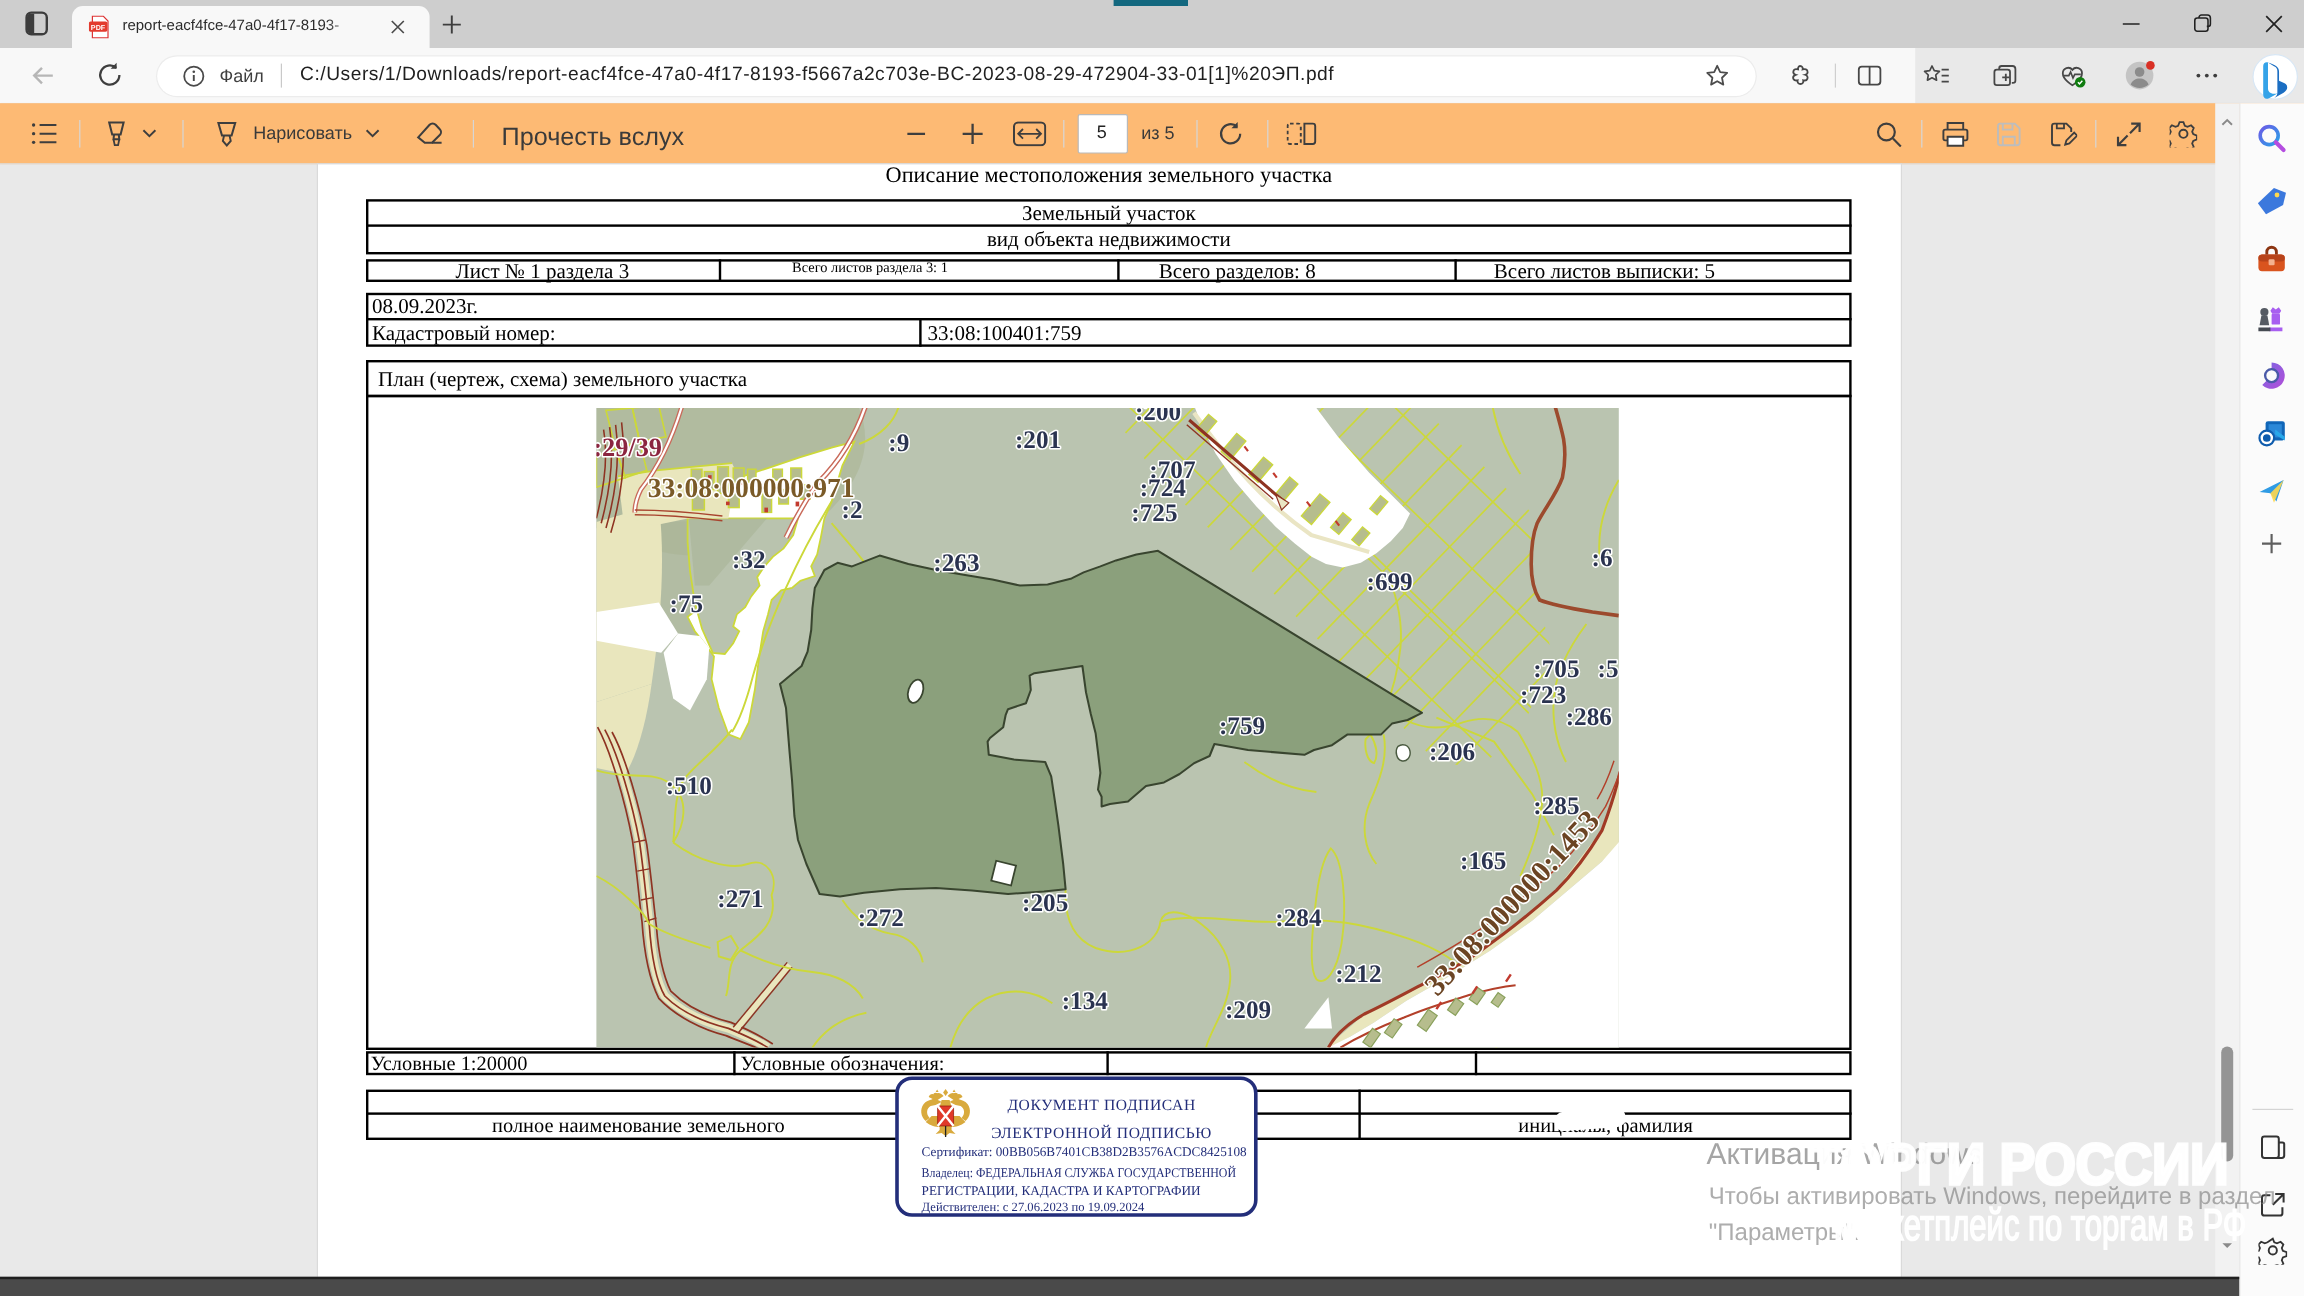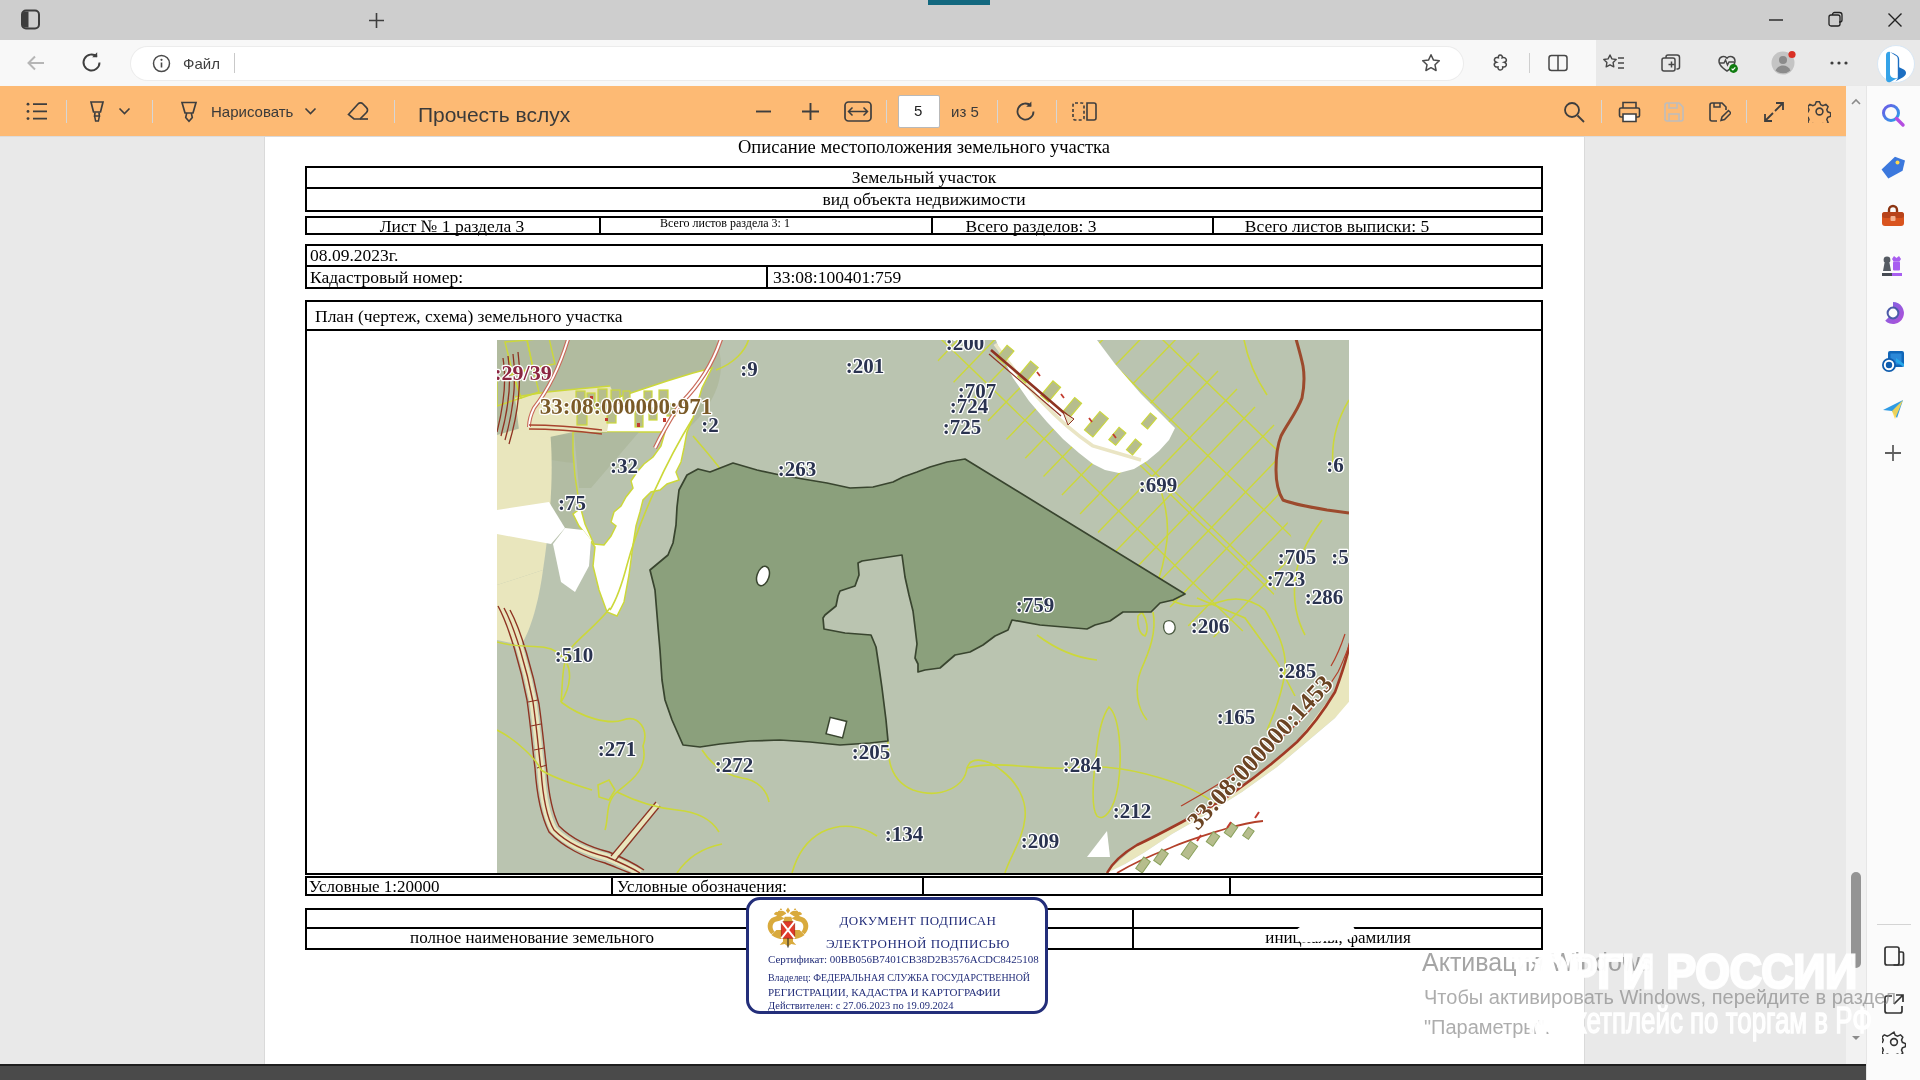--- a/index.html
+++ b/index.html
@@ -17,20 +17,31 @@
 .t{position:absolute;white-space:nowrap}
 .ctr{transform:translateX(-50%)}
 </style></head>
 <body>
 <div id="tabbar">
 <div style="position:absolute;left:928px;top:0;width:62px;height:5px;background:#13687f"></div>
 <svg class="abs" style="left:21px;top:9px" width="20" height="21" viewBox="0 0 20 21">
       <rect x="1" y="1.5" width="17" height="18" rx="4" fill="none" stroke="#3c3c3c" stroke-width="2"></rect>
       <path d="M1.5 5.5a3 3 0 0 1 3-3h3v16h-3a3 3 0 0 1-3-3z" fill="#3c3c3c"></path>
     </svg>
+<div id="tab">
+ <svg class="abs" style="left:14px;top:8px" width="18" height="19" viewBox="0 0 18 19">
+        <path d="M3 0.5h9l4 4v14H3z" fill="#fff" stroke="#d33" stroke-width="1"></path>
+        <rect x="0" y="5" width="15.5" height="8.5" rx="1.5" fill="#e33b2e"></rect>
+        <text x="7.7" y="11.6" font-size="6" font-weight="bold" fill="#fff" text-anchor="middle" font-family="Liberation Sans">PDF</text>
+      </svg>
+ <div class="t" style="left:42px;top:9px;font-size:12.5px;color:#2b2b2b;width:200px;overflow:hidden;-webkit-mask-image:linear-gradient(90deg,#000 85%,transparent)">report-eacf4fce-47a0-4f17-8193-</div>
+ <svg class="abs" style="left:264px;top:10px" width="15" height="15" viewBox="0 0 15 15">
+        <path d="M2.5 2.5l10 10M12.5 2.5l-10 10" stroke="#4b4b4b" stroke-width="1.4"></path>
+      </svg>
+</div>
 <svg class="abs" style="left:368px;top:12px" width="17" height="17" viewBox="0 0 17 17">
       <path d="M8.5 1v15M1 8.5h15" stroke="#3e3e3e" stroke-width="1.6"></path>
     </svg>
 <svg class="abs" style="left:1768px;top:12px" width="16" height="16" viewBox="0 0 16 16">
       <path d="M1 8h14" stroke="#222" stroke-width="1.4"></path>
     </svg>
 <svg class="abs" style="left:1827px;top:11px" width="17" height="17" viewBox="0 0 17 17">
       <rect x="2" y="4" width="11" height="11" rx="2" fill="none" stroke="#222" stroke-width="1.3"></rect>
       <path d="M5.5 4V3.5a2 2 0 0 1 2-2h5a2.5 2.5 0 0 1 2.5 2.5v5a2 2 0 0 1-2 2H12" fill="none" stroke="#222" stroke-width="1.3"></path>
     </svg>
@@ -47,20 +58,21 @@
       <path d="M17.2 1.2v5h-5z" fill="#3e3e3e"></path>
     </svg>
 <div class="abs" style="left:131px;top:7px;width:1332px;height:33px;background:#ffffff;border-radius:17px;box-shadow:0 0 0 1px #ececec"></div>
 <svg class="abs" style="left:152px;top:14px" width="19" height="19" viewBox="0 0 19 19">
       <circle cx="9.5" cy="9.5" r="8" fill="none" stroke="#4a4a4a" stroke-width="1.5"></circle>
       <path d="M9.5 8.5v5" stroke="#4a4a4a" stroke-width="1.6"></path>
       <circle cx="9.5" cy="5.8" r="1.1" fill="#4a4a4a"></circle>
     </svg>
 <div class="t" style="left:183px;top:15px;font-size:15px;color:#3f3f3f">Файл</div>
 <div class="abs" style="left:234px;top:13px;width:1px;height:20px;background:#c9c9c9"></div>
+<div class="t" style="left:250px;top:14px;font-size:16px;color:#1f1f1f;letter-spacing:0.45px">C:/Users/1/Downloads/report-eacf4fce-47a0-4f17-8193-f5667a2c703e-BC-2023-08-29-472904-33-01[1]%20ЭП.pdf</div>
 <svg class="abs" style="left:1420px;top:12px" width="22" height="22" viewBox="0 0 22 22">
       <path d="M11 2.8l2.5 5.3 5.8.7-4.3 4 1.1 5.7-5.1-2.8-5.1 2.8 1.1-5.7-4.3-4 5.8-.7z" fill="none" stroke="#4c4c4c" stroke-width="1.5" stroke-linejoin="round"></path>
     </svg>
 <svg class="abs" style="left:1489px;top:12px" width="22" height="22" viewBox="0 0 22 22">
       <path d="M11 3c2 0 2.5 1.6 2.2 2.8 2.1-.6 3.8.1 4.1 1.8.3 1.5-.8 2.4-2 2.7 1.5.5 2.4 1.7 1.9 3.2-.5 1.4-2 1.8-3.5 1.4.3 1.9-.6 3.1-2.3 3.1-1.8 0-2.7-1.3-2.4-3.1-1.9.5-3.4-.2-3.7-1.7-.3-1.4.7-2.5 2.1-2.9-1.4-.5-2.3-1.5-1.9-3 .4-1.5 2-2 3.9-1.5C9.2 4.4 9.8 3 11 3z" fill="none" stroke="#474747" stroke-width="1.5"></path>
     </svg>
 <div class="abs" style="left:1529px;top:13px;width:1px;height:20px;background:#cfcfcf"></div>
 <svg class="abs" style="left:1547px;top:12px" width="22" height="22" viewBox="0 0 22 22">
       <rect x="2" y="3.5" width="18" height="15" rx="2.5" fill="none" stroke="#474747" stroke-width="1.5"></rect>
       <path d="M11 3.5v15" stroke="#474747" stroke-width="1.5"></path>
@@ -187,21 +199,21 @@
       <div class="cell" style="left:40px;top:29px;width:1238px;height:46px"></div>
       <div class="abs" style="left:40px;top:50px;width:1238px;height:2px;background:#000"></div>
       <div class="t ser ctr" style="left:659px;top:30px;font-size:17.5px">Земельный участок</div>
       <div class="t ser ctr" style="left:659px;top:52px;font-size:17.5px">вид объекта недвижимости</div>
       <div class="cell" style="left:40px;top:79px;width:1238px;height:19px"></div>
       <div class="abs" style="left:334px;top:79px;width:2px;height:19px;background:#000"></div>
       <div class="abs" style="left:666px;top:79px;width:2px;height:19px;background:#000"></div>
       <div class="abs" style="left:947px;top:79px;width:2px;height:19px;background:#000"></div>
       <div class="t ser ctr" style="left:187px;top:79px;font-size:17.5px">Лист № 1 раздела 3</div>
       <div class="t ser ctr" style="left:460px;top:79px;font-size:12px">Всего листов раздела 3: 1</div>
-      <div class="t ser ctr" style="left:766px;top:79px;font-size:17.5px">Всего разделов: 3</div>
+      <div class="t ser ctr" style="left:766px;top:79px;font-size:17.5px">Всего разделов: 8</div>
       <div class="t ser ctr" style="left:1072px;top:79px;font-size:17.5px">Всего листов выписки: 5</div>
       <div class="cell" style="left:40px;top:107px;width:1238px;height:45px"></div>
       <div class="abs" style="left:40px;top:128px;width:1238px;height:2px;background:#000"></div>
       <div class="abs" style="left:501px;top:128px;width:2px;height:24px;background:#000"></div>
       <div class="t ser" style="left:45px;top:108px;font-size:17.5px">08.09.2023г.</div>
       <div class="t ser" style="left:45px;top:130px;font-size:17.5px">Кадастровый номер:</div>
       <div class="t ser" style="left:508px;top:130px;font-size:17.5px">33:08:100401:759</div>
       <div class="cell" style="left:40px;top:163px;width:1238px;height:31px"></div>
       <div class="cell" style="left:40px;top:192px;width:1238px;height:546px"></div>
       <div class="t ser" style="left:50px;top:169px;font-size:17.5px">План (чертеж, схема) земельного участка</div>

